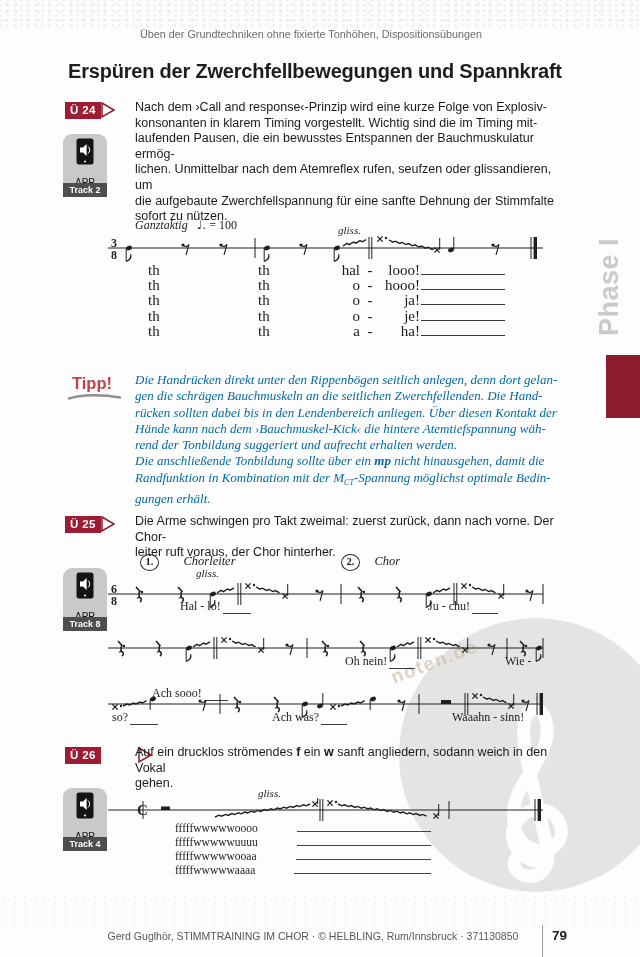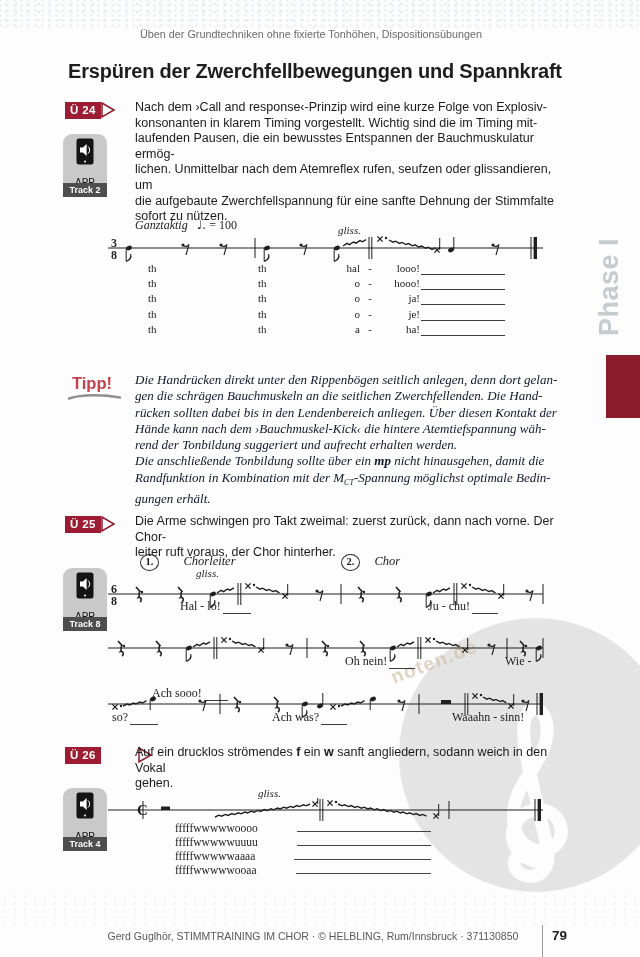--- a/index.html
+++ b/index.html
@@ -32,39 +32,39 @@
           padding:2px 5px 3px;letter-spacing:.4px;white-space:nowrap;}
   
   .app-tile{width:44px;background:#c9c9c9;border-radius:9px;text-align:center;padding:4px 0 2px;}
   .app-label{font-size:10px;font-weight:normal;color:#141414;margin-top:8px;}
   .track-badge{width:44px;background:#4e4e4e;color:#fff;font-size:9px;font-weight:bold;
                text-align:center;padding:2px 0;}
   
   .para{font-size:12.5px;line-height:15.6px;color:#1b1b1b;}
   .tipp-label{color:#c4404a;font-size:16.5px;font-weight:bold;}
   .tipp-para{font-family:"Liberation Serif",serif;font-style:italic;font-size:13px;
-             line-height:16.3px;color:#0f172a;}
+             line-height:16.3px;color:#0369a1;}
   .sub{font-size:8px;vertical-align:-3px;font-style:italic;}
   .b{font-weight:bold;}
   
   .phase{left:594px;top:336px;width:150px;transform:rotate(-90deg);transform-origin:0 0;
          font-size:27px;font-weight:bold;color:#c6cbce;letter-spacing:.5px;}
   .tab-red{left:606px;top:355px;width:34px;height:63px;background:#8c1b2c;}
   
   .mus text{font-family:"Liberation Serif",serif;fill:#1f1f1f;}
   .mus .ts{font-size:12px;font-weight:bold;text-anchor:middle;}
   .mus line,.mus path{stroke:#1f1f1f;}
   .gliss{font-family:"Liberation Serif",serif;font-style:italic;font-size:11px;color:#1f1f1f;}
   .tempo{font-size:12px;color:#1c1c1c;}
   .noteg{font-family:"DejaVu Sans",sans-serif;font-size:12px;font-style:normal;}
   .lyr{display:inline-flex;align-items:flex-end;font-family:"Liberation Serif",serif;
        font-size:12px;color:#1b1b1b;white-space:nowrap;}
   .uline{display:inline-block;border-bottom:1px solid #3a3a3a;height:11px;margin-left:2px;}
   .lrow{left:0;top:0;width:640px;height:15px;font-family:"Liberation Serif",serif;
-        font-size:11px;color:#1b1b1b;}
+        font-size:15px;color:#1b1b1b;}
   .lrow span{position:absolute;}
   .lc1{left:148px;} .lc2{left:258px;}
   .la{left:318px;width:42px;text-align:right;}
   .ld{left:364px;width:12px;text-align:center;}
   .lb{left:374px;width:46px;text-align:right;}
   .lu{left:421px;width:84px;border-bottom:1px solid #3a3a3a;height:12px;}
   .wrow{display:flex;align-items:flex-end;height:14px;font-family:"Liberation Serif",serif;
         font-size:11.5px;color:#1b1b1b;gap:36px;}
   .wfill{flex:1;border-bottom:1px solid #444;margin-bottom:2px;margin-left:3px;}
   .circ{display:inline-block;border:1.2px solid #2a2a2a;border-radius:50%;width:17px;height:15px;
@@ -452,26 +452,26 @@
   <div class="abs" style="left:175px;top:820px;width:256px;">
     <div class="wrow">
         <span>fffffwwwwwoooo</span>
         <span class="wfill"></span>
       </div>
     <div class="wrow">
         <span>fffffwwwwwuuuu</span>
         <span class="wfill"></span>
       </div>
     <div class="wrow">
+        <span>fffffwwwwwooaa</span>
+        <span class="wfill"></span>
+      </div>
+    <div class="wrow">
         <span>fffffwwwwwaaaa</span>
         <span class="wfill"></span>
       </div>
-    <div class="wrow">
-        <span>fffffwwwwwooaa</span>
-        <span class="wfill"></span>
-      </div>
   </div>
 
   <div class="abs footer-credit">Gerd Guglhör, STIMMTRAINING IM CHOR · © HELBLING, Rum/Innsbruck · 371130850</div>
   <div class="abs footer-div"></div>
   <div class="abs footer-page">79</div>
 
 </div>
 
 </body></html>

